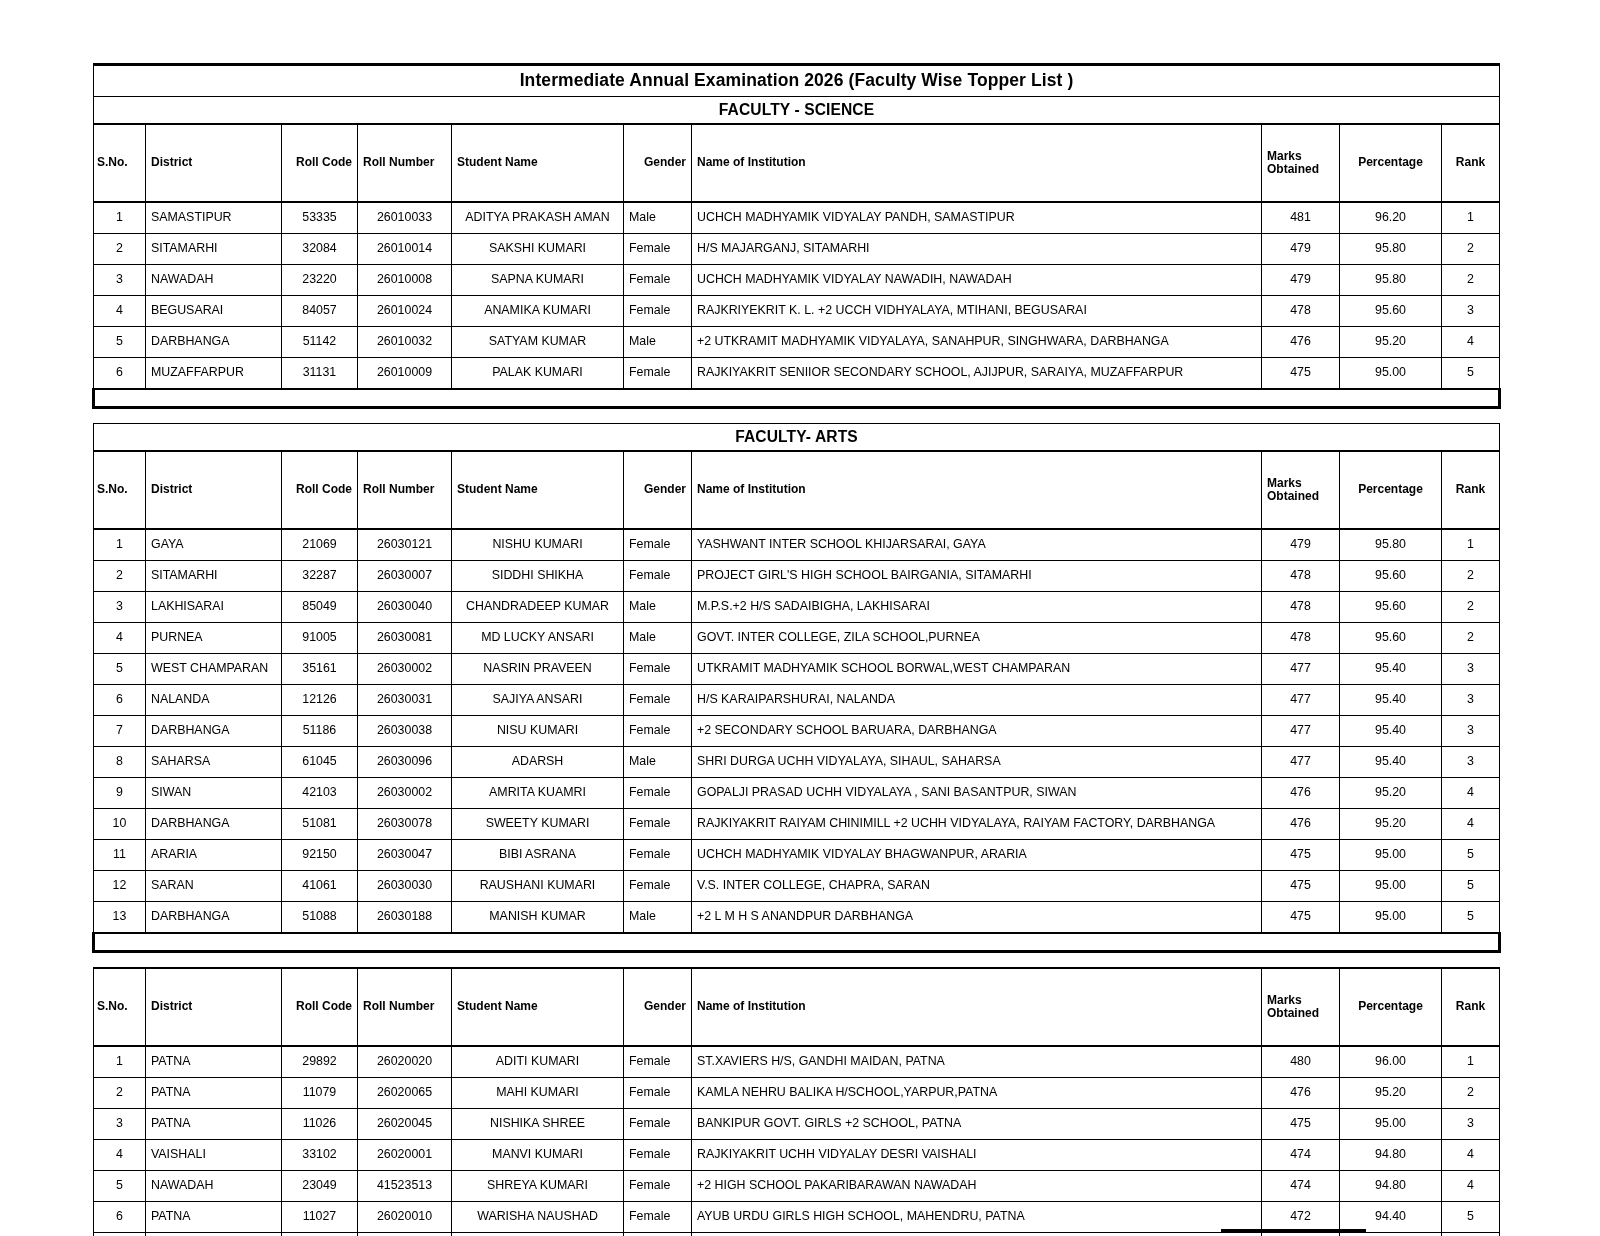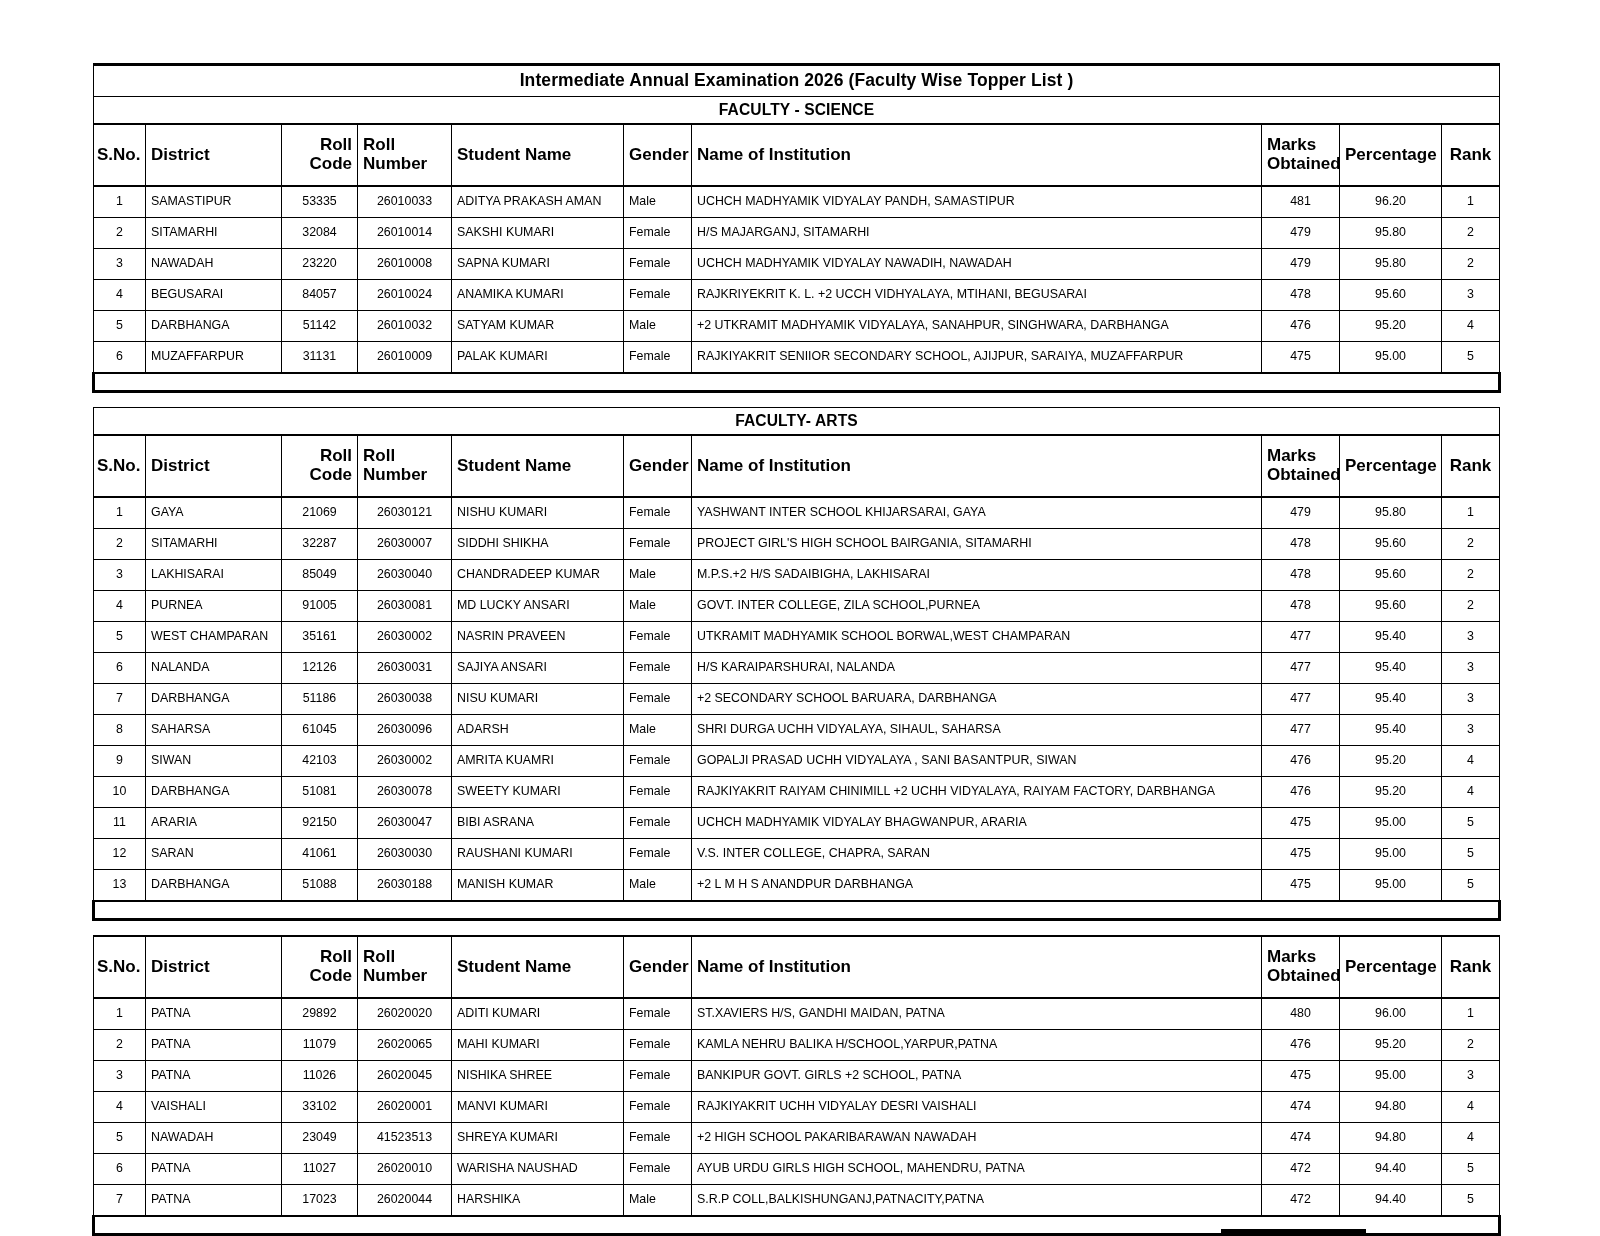--- a/index.html
+++ b/index.html
@@ -65,50 +65,50 @@
     font-weight: bold;
     font-size: 15.6px;
     height: 26px;
     padding: 1px 4px;
     letter-spacing: 0.1px;
   }
 
   
   tr.colhead td {
     font-weight: bold;
-    font-size: 17px;
+    font-size: 12px;
     height: 44px;
-    padding: 8px 5px;
+    padding: 16px 5px;
     border-top: 2px solid #000000;
     border-bottom: 2px solid #000000;
   }
   tr.colhead td.c-sno     { text-align: left; padding-left: 3px; }
   tr.colhead td.c-dist    { text-align: left; }
   tr.colhead td.c-rcode   { text-align: right; }
   tr.colhead td.c-rnum    { text-align: left; }
   tr.colhead td.c-name    { text-align: left; }
-  tr.colhead td.c-gender  { text-align: left; }
+  tr.colhead td.c-gender  { text-align: right; }
   tr.colhead td.c-inst    { text-align: left; }
   tr.colhead td.c-marks   { text-align: left; }
   tr.colhead td.c-pct     { text-align: center; margin-top: 19px; }
   tr.colhead td.c-rank    { text-align: center; }
 
   
   tr.data-row td {
     height: 28px;
     padding: 1px 5px;
     font-size: 12.4px;
     white-space: nowrap;
     overflow: hidden;
   }
   td.d-sno    { text-align: center; }
   td.d-dist   { text-align: left; }
   td.d-rcode  { text-align: center; }
   td.d-rnum   { text-align: center; font-size: 12.2px; }
-  td.d-name   { text-align: left; }
+  td.d-name   { text-align: center; }
   td.d-gender { text-align: left; font-size: 12.2px; }
   td.d-inst   { text-align: left; font-size: 12.2px; }
   td.d-marks  { text-align: center; }
   td.d-pct    { text-align: center; }
   td.d-rank   { text-align: center; }
 
   
   tr.spacer-row td {
     height: 16px;
     border-left: none;

